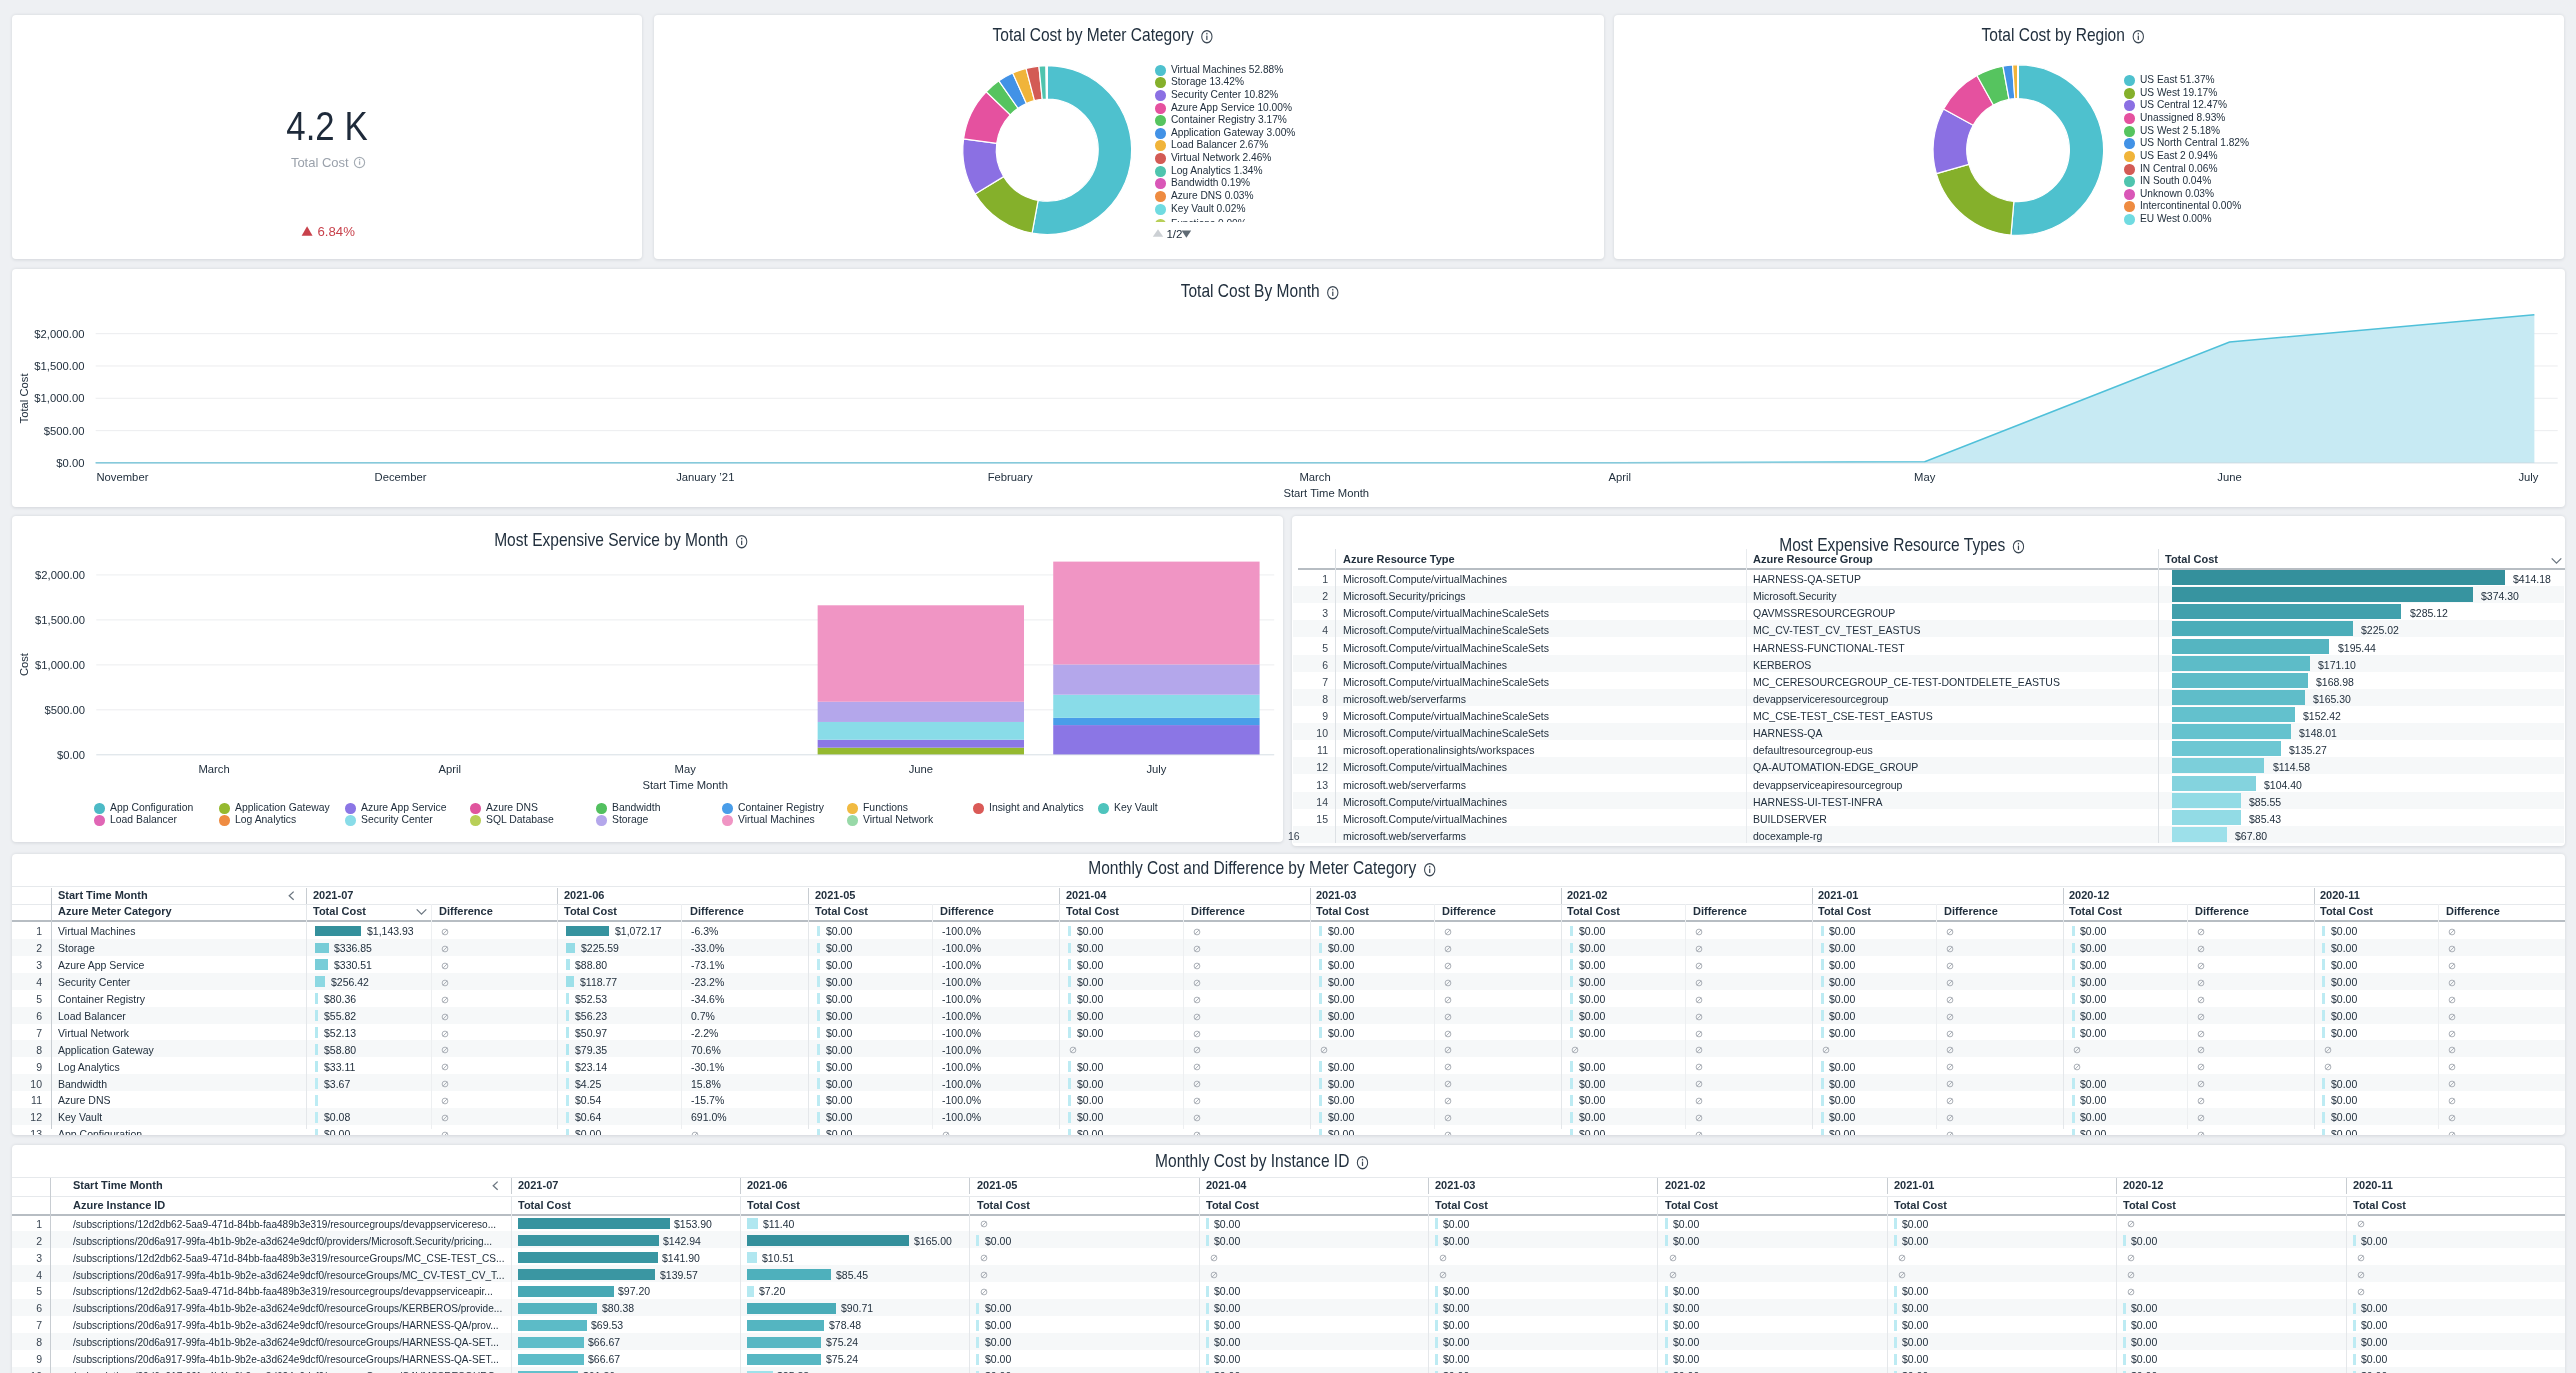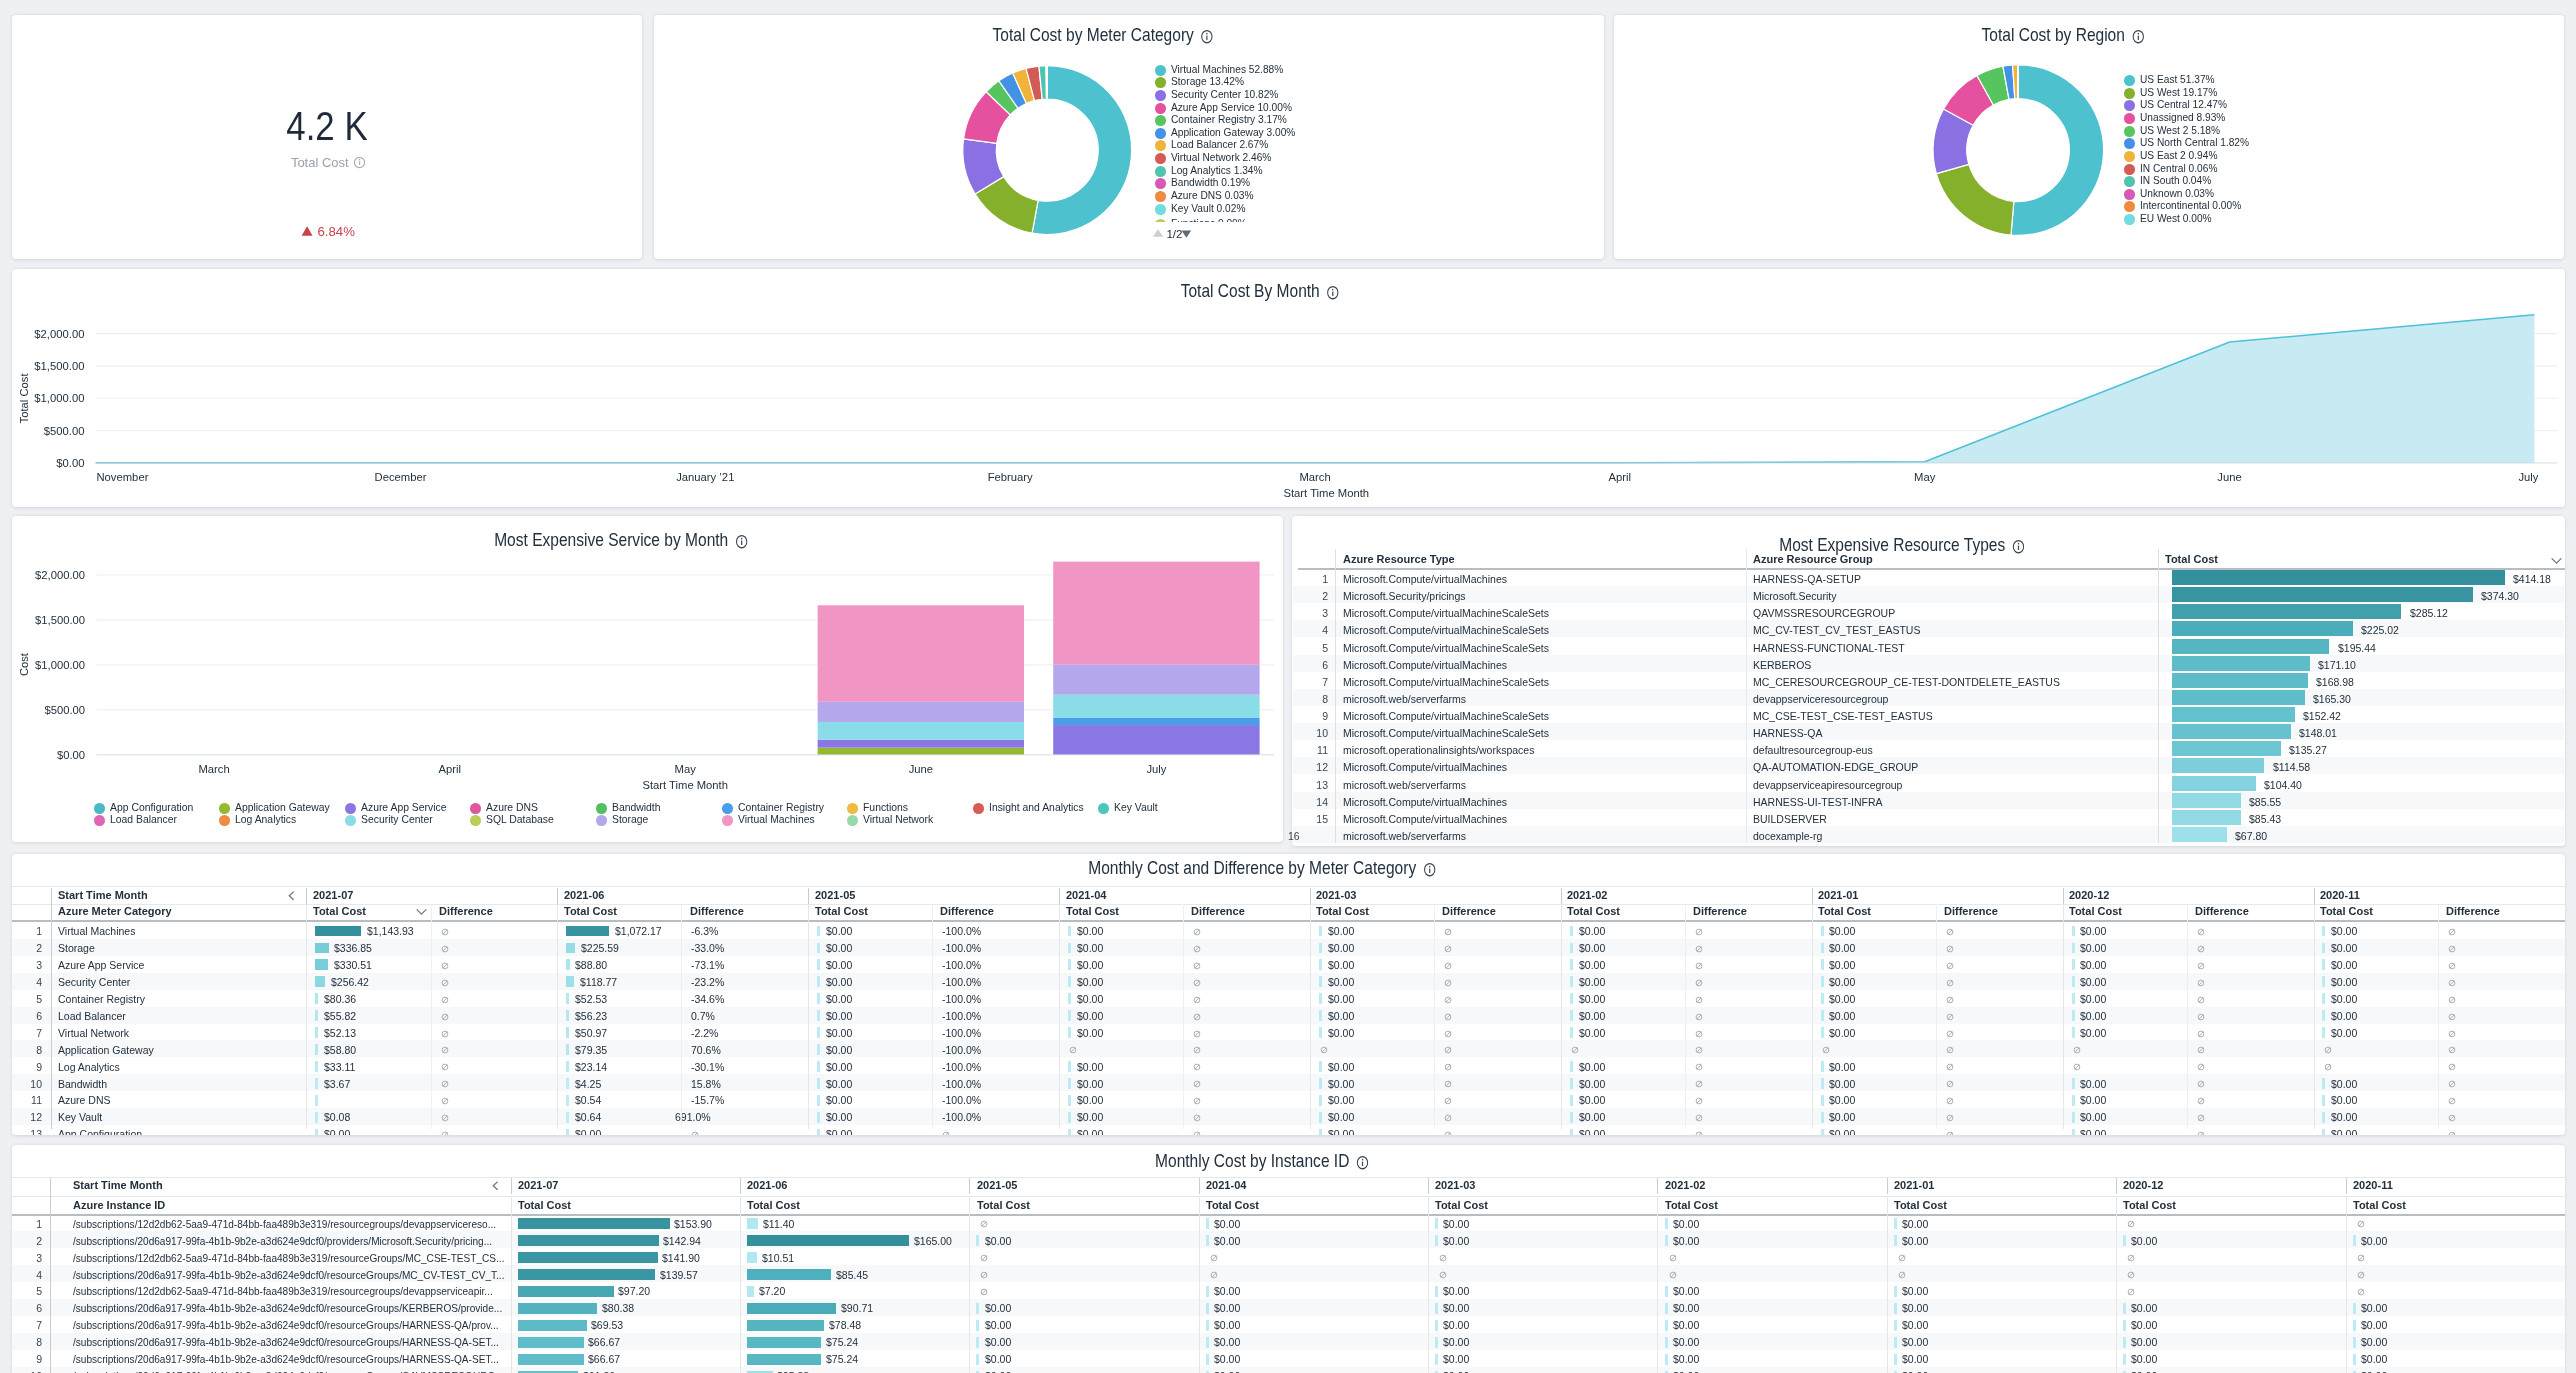--- a/index.html
+++ b/index.html
@@ -953,21 +953,21 @@
     <div class="abs num" style="left:0px;top:189px;width:30px;text-align:right">12</div>
     <div class="abs t13" style="left:46px;top:189px">Key Vault</div>
     <div class="abs" style="left:303px;top:190px;width:3.2px;height:10.5px;background:#bdecf4"></div>
     <div class="abs t13" style="left:312px;top:189px">$0.08</div>
     <div class="abs nul" style="left:429px;top:190px"><svg width="8" height="8" style="vertical-align:-0.8px" viewBox="0 0 10 10">
         <circle cx="5" cy="5" r="3.6" fill="none" stroke="#a8aeb5" stroke-width="1.2"></circle>
         <line x1="2.4" y1="7.8" x2="7.8" y2="2.2" stroke="#a8aeb5" stroke-width="1.2"></line>
       </svg></div>
     <div class="abs" style="left:554px;top:190px;width:3.2px;height:10.5px;background:#bdecf4"></div>
     <div class="abs t13" style="left:563px;top:189px">$0.64</div>
-    <div class="abs t13" style="left:663px;top:189px">691.0%</div>
+    <div class="abs t13" style="left:679px;top:189px">691.0%</div>
     <div class="abs" style="left:805px;top:190px;width:3.2px;height:10.5px;background:#bdebf3"></div>
     <div class="abs t13" style="left:814px;top:189px">$0.00</div>
     <div class="abs t13" style="left:930px;top:189px">-100.0%</div>
     <div class="abs" style="left:1056px;top:190px;width:3.2px;height:10.5px;background:#bdebf3"></div>
     <div class="abs t13" style="left:1065px;top:189px">$0.00</div>
     <div class="abs nul" style="left:1181px;top:190px"><svg width="8" height="8" style="vertical-align:-0.8px" viewBox="0 0 10 10">
         <circle cx="5" cy="5" r="3.6" fill="none" stroke="#a8aeb5" stroke-width="1.2"></circle>
         <line x1="2.4" y1="7.8" x2="7.8" y2="2.2" stroke="#a8aeb5" stroke-width="1.2"></line>
       </svg></div>
     <div class="abs" style="left:1307px;top:190px;width:3.2px;height:10.5px;background:#bdebf3"></div>

